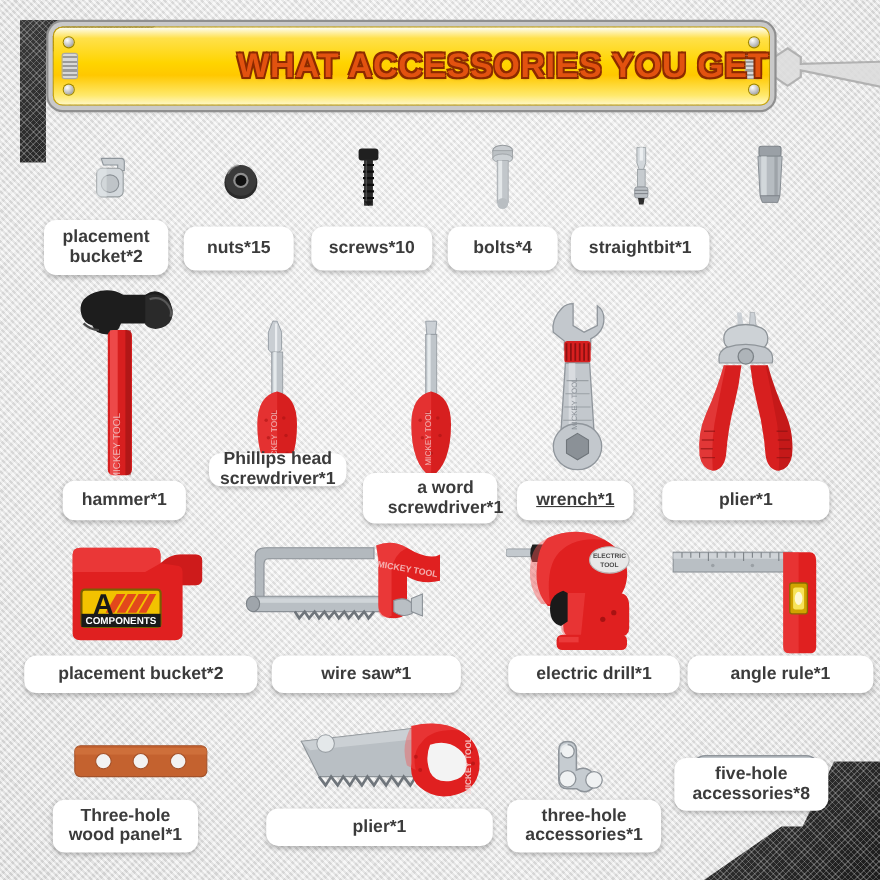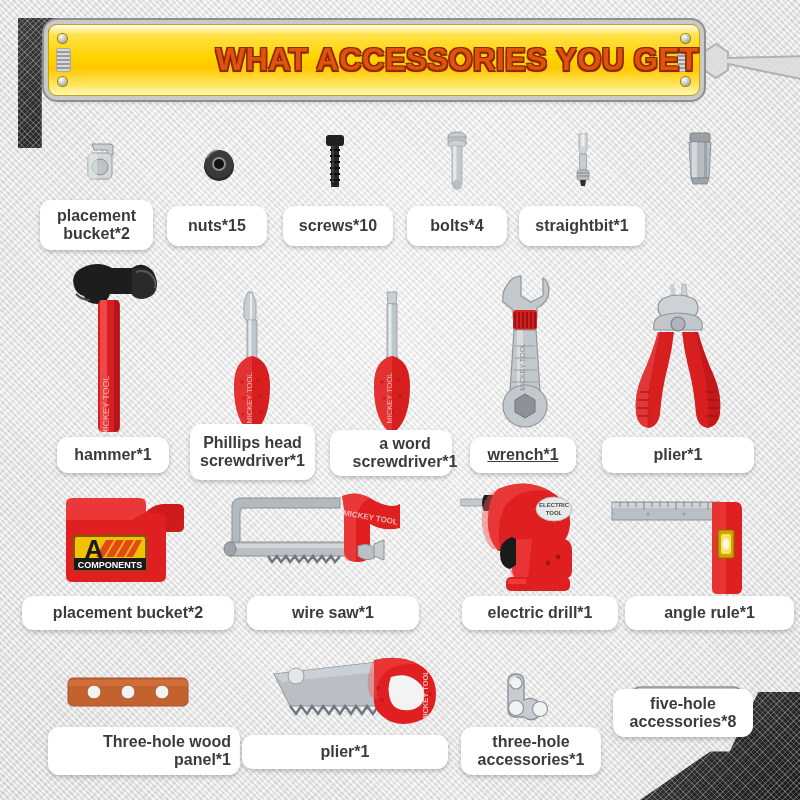--- a/index.html
+++ b/index.html
@@ -242,21 +242,21 @@
       <path d="M28 50 q-6 22 -16 44 q-8 18 -6 38 q2 12 12 14 q-2 -30 4 -56 q4 -22 8 -40z" fill="#f05454" opacity=".45"></path>
       <path d="M68 50 q6 22 16 44 q8 18 6 38 q-2 12 -12 14 q2 -30 -4 -56 q-4 -22 -8 -40z" fill="#a40f0f" opacity=".35"></path>
       <g stroke="#8c1212" stroke-width="1.3" opacity=".65">
         <path d="M10 110 h10 M8 118 h11 M7 126 h11 M8 134 h12"></path>
         <path d="M76 110 h10 M77 118 h11 M78 126 h11 M76 134 h12"></path>
       </g>
     </svg>
   </div>
 
   <div class="label" style="left:57px;top:437px;width:112px;height:36px;">hammer*1</div>
-  <div class="label" style="left:190px;top:424px;width:125px;height:56px;text-align:center;">Phillips head screwdriver*1</div>
+  <div class="label" style="left:190px;top:412px;width:125px;height:30px;text-align:center;">Phillips head screwdriver*1</div>
   <div class="label" style="left:330px;top:430px;width:122px;height:46px;padding-left:37px;">a word screwdriver*1</div>
   <div class="label" style="left:470px;top:437px;width:106px;height:36px;text-decoration:underline;">wrench*1</div>
   <div class="label" style="left:602px;top:437px;width:152px;height:36px;">plier*1</div>
 
   <div class="item" style="left:58px;top:490px;">
     <svg width="126" height="100" viewBox="0 0 126 100">
       <path d="M8 14 q0 -6 7 -6 l66 0 q7 0 7 6 l0 8 q8 -8 18 -8 l14 0 q6 0 6 6 l0 16 q0 6 -6 6 l-12 0 l0 44 q0 6 -7 6 l-86 0 q-7 0 -7 -6z" fill="#e02020"></path>
       <path d="M8 14 q0 -6 7 -6 l66 0 q7 0 7 6 l0 8 l-14 8 l-66 0z" fill="#f24a4a" opacity=".55"></path>
       <path d="M88 22 q8 -8 18 -8 l14 0 q6 0 6 6 l0 16 q0 6 -6 6 l-12 0 l0 -12 q0 -6 -6 -6z" fill="#b31414" opacity=".4"></path>
       <rect x="16" y="46" width="72" height="34" rx="3" fill="#f2c200" stroke="#7a5f00" stroke-width="2"></rect>
@@ -378,18 +378,18 @@
       <rect x="2" y="5" width="114" height="22" rx="11" fill="#c6ccd1" stroke="#8e949a" stroke-width="1.4"></rect>
       <rect x="6" y="8" width="106" height="5" rx="2" fill="#e9ecee" opacity=".65"></rect>
       <circle cx="21" cy="16" r="7.5" fill="#f4f6f7" stroke="#8e949a" stroke-width="1.1"></circle>
       <circle cx="40" cy="16" r="7.5" fill="#f4f6f7" stroke="#8e949a" stroke-width="1.1"></circle>
       <circle cx="59" cy="16" r="7.5" fill="#f4f6f7" stroke="#8e949a" stroke-width="1.1"></circle>
       <circle cx="78" cy="16" r="7.5" fill="#f4f6f7" stroke="#8e949a" stroke-width="1.1"></circle>
       <circle cx="97" cy="16" r="7.5" fill="#f4f6f7" stroke="#8e949a" stroke-width="1.1"></circle>
     </svg>
   </div>
 
-  <div class="label" style="left:48px;top:727px;width:192px;height:48px;text-align:right;">Three-hole wood panel*1</div>
+  <div class="label" style="left:48px;top:727px;width:132px;height:48px;">Three-hole wood panel*1</div>
   <div class="label" style="left:242px;top:735px;width:206px;height:34px;">plier*1</div>
   <div class="label" style="left:461px;top:727px;width:140px;height:48px;text-align:center;">three-hole accessories*1</div>
   <div class="label" style="left:613px;top:689px;width:140px;height:48px;">five-hole accessories*8</div>
 
 </div>
 
 </body></html>

